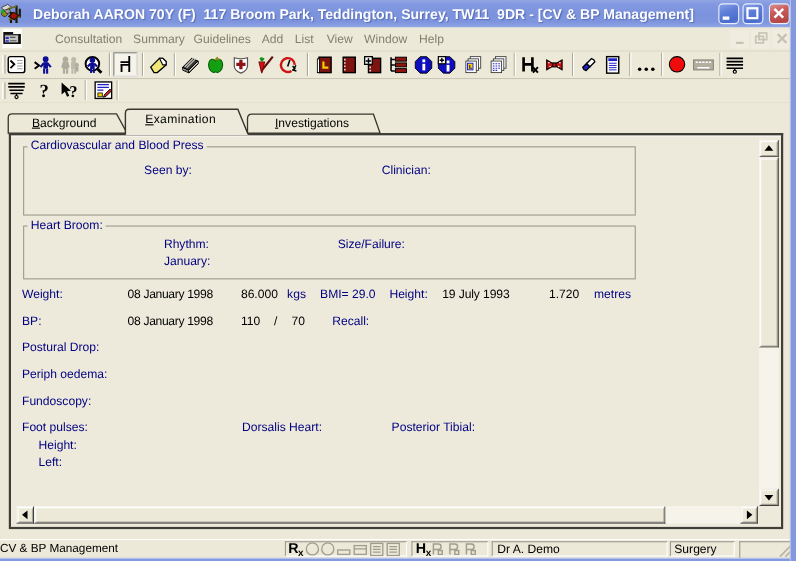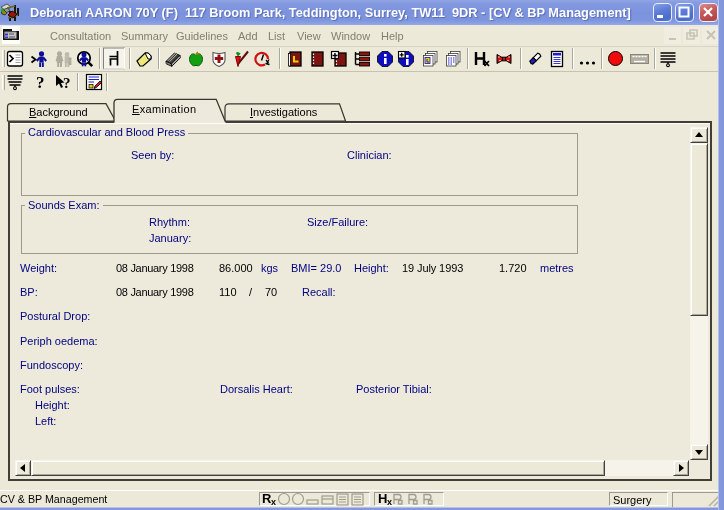--- a/index.html
+++ b/index.html
@@ -363,21 +363,21 @@
       <path d="M114,26.5 L114,7 Q114,3.3 117.5,3.3 L216.2,3.3 L225.5,26" fill="none" stroke="#38362e" stroke-width="1.3"></path>
     </svg>
     <div class="abs tabtxt" style="left:29px;top:13px"><span style="text-decoration:underline">B</span>ackground</div>
     <div class="abs tabtxt" style="left:132px;top:10px;font-weight:normal;letter-spacing:0.35px"><span style="text-decoration:underline">E</span>xamination</div>
     <div class="abs tabtxt" style="left:250px;top:13px"><span style="text-decoration:underline">I</span>nvestigations</div>
 
     <div id="content" class="abs nav" style="left:0;top:0;width:720px;height:397px;line-height:11px">
       <div class="abs gbox" style="left:21px;top:40px;width:557px;height:63px"></div>
       <div class="abs glabel" style="left:25px;top:34px">Cardiovascular and Blood Press</div>
       <div class="abs gbox" style="left:21px;top:112px;width:557px;height:49px"></div>
-      <div class="abs glabel" style="left:25px;top:107px">Sounds Exam:</div>
+      <div class="abs glabel" style="left:25px;top:107px">Heart Broom:</div>
       <div class="abs" style="left:131px;top:57px">Seen by:</div>
       <div class="abs" style="left:347px;top:57px">Clinician:</div>
       <div class="abs" style="left:149px;top:124px">Rhythm:</div>
       <div class="abs" style="left:307px;top:124px">Size/Failure:</div>
       <div class="abs" style="left:149px;top:140px">January:</div>
       <div class="abs" style="left:20px;top:170px">Weight:</div>
       <div class="abs" style="left:116px;top:170px;color:#000;letter-spacing:-0.3px">08 January 1998</div>
       <div class="abs" style="left:219px;top:170px;color:#000">86.000</div>
       <div class="abs" style="left:261px;top:170px">kgs</div>
       <div class="abs" style="left:291px;top:170px">BMI= 29.0</div>
@@ -453,20 +453,21 @@
     <div class="abs spanel" style="left:374px;width:70px"></div>
     <svg class="abs" style="left:376px;top:1px" width="66" height="14" viewBox="0 0 66 14">
       <text x="2" y="11" font-size="13" font-weight="bold" font-family="Liberation Sans,sans-serif" fill="#000">H</text>
       <text x="11" y="13" font-size="9" font-weight="bold" font-family="Liberation Sans,sans-serif" fill="#000">x</text>
       <g fill="none" stroke="#a09d8e" stroke-width="1.3">
         <path d="M18 12 V2.5 H22.5 Q25 2.5 25 5 Q25 7.5 22.5 7.5 H18 M22.5 8.5 H26 V12 H22.5 Z"></path>
         <path d="M33 12 V2.5 H37.5 Q40 2.5 40 5 Q40 7.5 37.5 7.5 H33 M37.5 8.5 H41 V12 H37.5 Z"></path>
         <path d="M48 12 V2.5 H52.5 Q55 2.5 55 5 Q55 7.5 52.5 7.5 H48 M52.5 8.5 H56 V12 H52.5 Z"></path>
       </g>
     </svg>
+    <div class="abs spanel" style="left:447px;width:160px;padding:1px 0 0 4px">Dr A. Demo</div>
     <div class="abs spanel" style="left:609px;width:59px;padding:1px 0 0 3px">Surgery</div>
     <div class="abs spanel" style="left:672px;width:52px;padding:16px 0 0 4px">08/07,</div>
     <svg class="abs" style="left:708px;top:3px" width="14" height="13" viewBox="0 0 14 13">
       <g stroke="#b8b5a6" stroke-width="1.6">
         <path d="M12 1 L1 12 M12 6 L6 12 M12 11 L11 12"></path>
       </g>
     </svg>
   </div>
   <div id="bborder" class="abs"></div>
   <div id="rborder" class="abs"></div>

